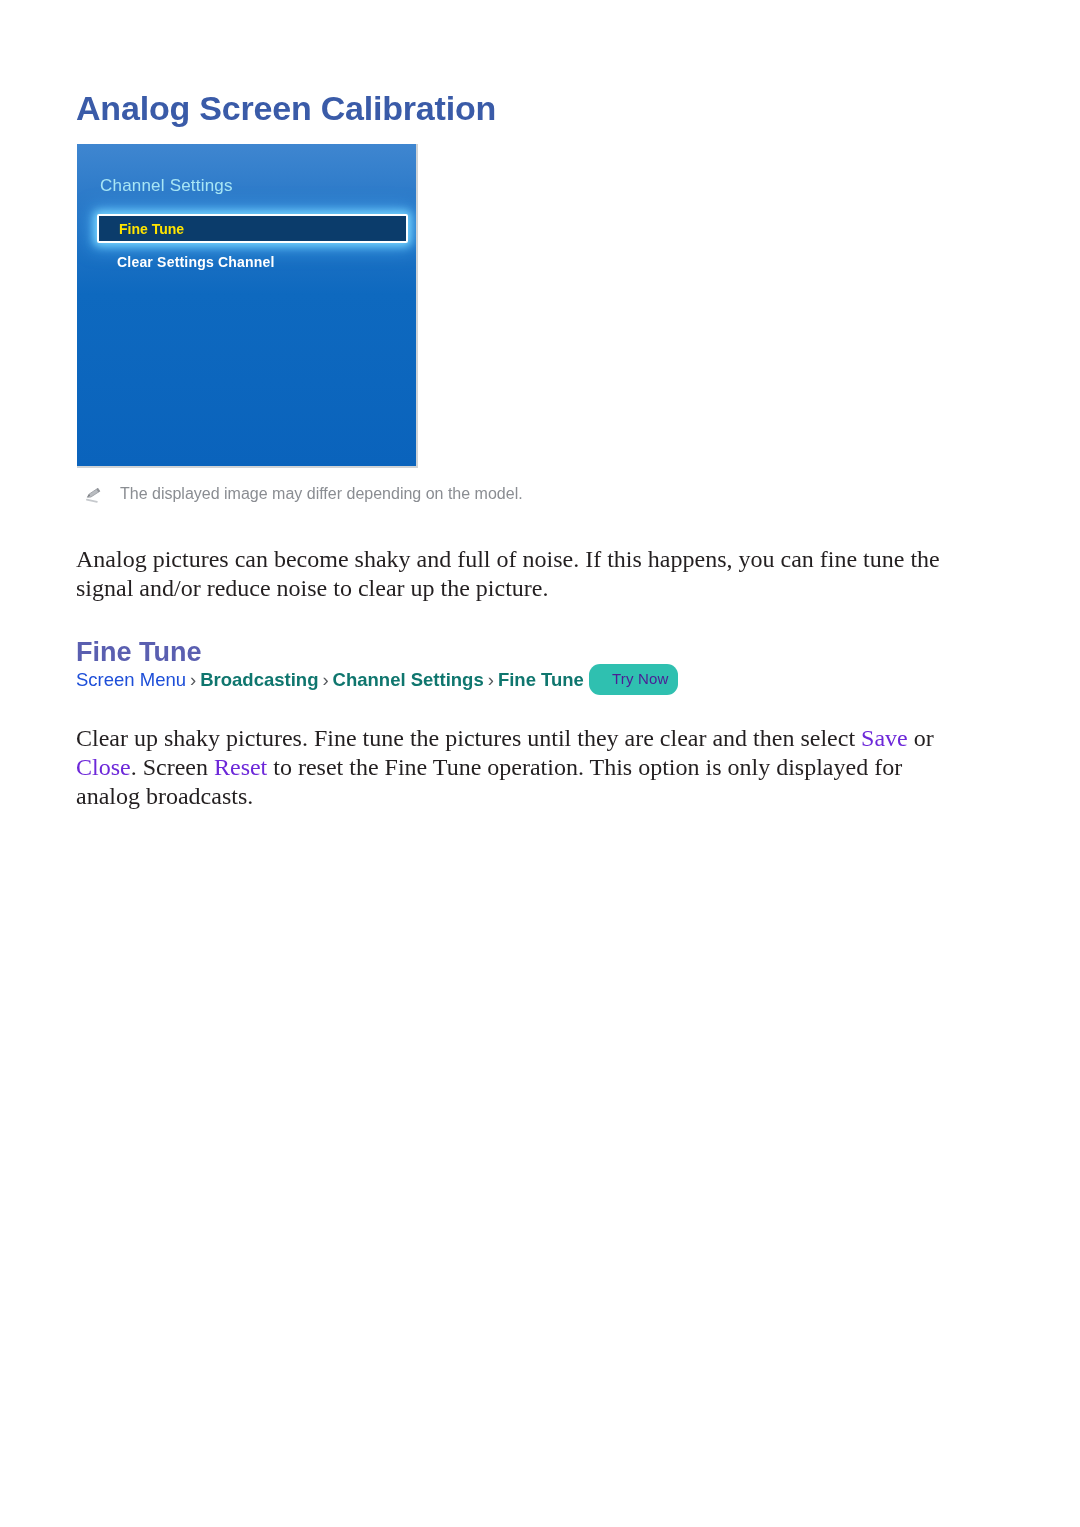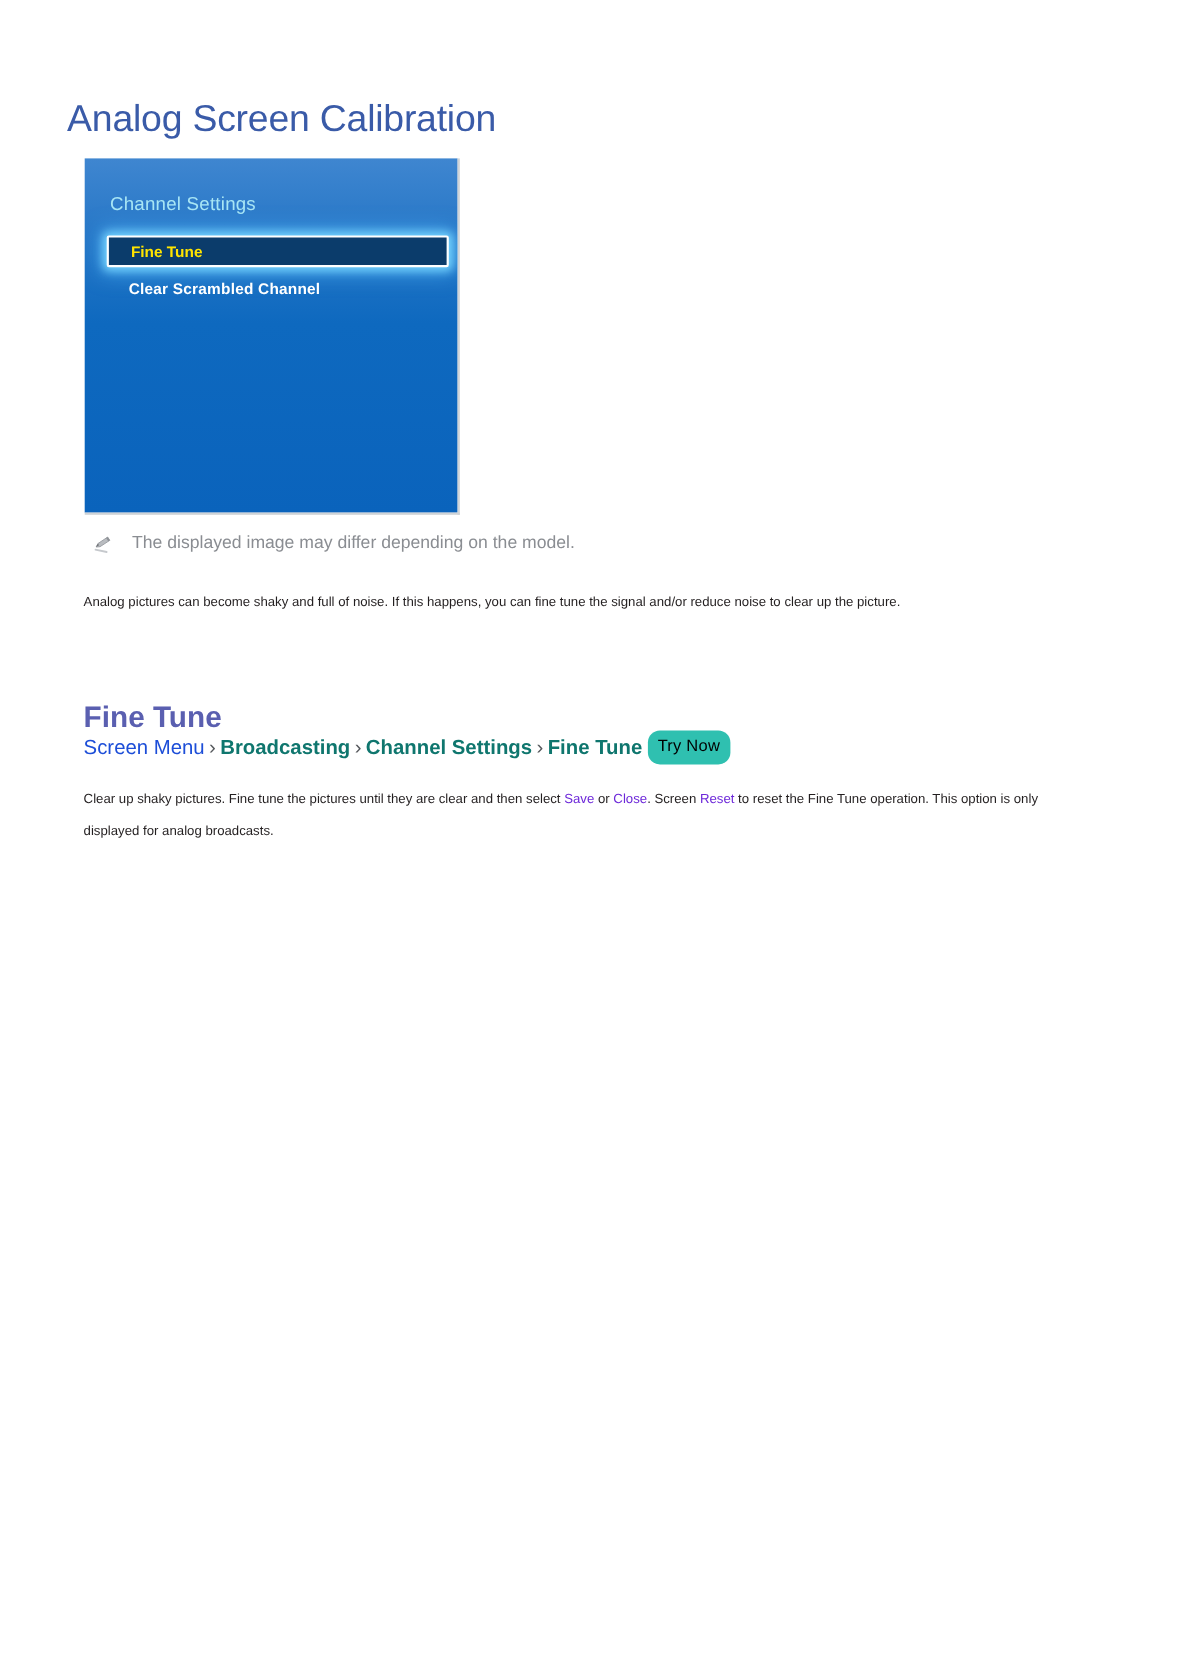--- a/index.html
+++ b/index.html
@@ -19,24 +19,24 @@
   .page {
     position: absolute;
     left: 0; top: 0;
     width: 1080px;
     height: 1527px;
   }
 
   
   .page-title {
     position: absolute;
-    left: 61px;
+    left: 76px;
     top: 66px;
     font-size: 34px;
-    font-weight: normal;
+    font-weight: bold;
     color: #3a5ba8;
     letter-spacing: -0.2px;
     white-space: nowrap;
   }
 
   
   .tv-panel {
     position: absolute;
     left: 77px;
     top: 144px;
@@ -121,24 +121,25 @@
     font-size: 16px;
     color: #8a8d92;
     white-space: nowrap;
   }
 
   
   .body-text {
     position: absolute;
     left: 76px;
     width: 884px;
-    font-size: 12px;
+    font-size: 24px;
     line-height: 29px;
     color: #231f20;
     text-align: left;
+    font-family: Liberation Serif, serif;
   }
   .para-1 { top: 521px; }
   .para-3 { top: 700px; }
 
   
   .section-heading {
     position: absolute;
     left: 76px;
     top: 615px;
     font-size: 27px;
@@ -163,25 +164,25 @@
     padding: 0 4px;
     font-weight: normal;
   }
   .bc-link {
     color: #0f766e;
     font-weight: bold;
   }
   .try-now {
     display: inline-block;
     background: #2fc0b0;
-    color: #000000;
+    color: #4c1d95;
     font-size: 15px;
     font-weight: normal;
     border-radius: 11px;
-    padding: 2px 9px 3px 9px;
+    padding: 2px 9px 3px 23px;
     margin-left: 5px;
     position: relative;
     top: -2px;
     letter-spacing: 0.2px;
   }
 
   .kw { color: #6d28d9; }
 </style>
 </head>
 <body>
@@ -191,21 +192,21 @@
   <h1 class="page-title">Analog Screen Calibration</h1>
 
   <div class="tv-panel">
 
     <div class="tv-panel-title">Channel Settings</div>
 
     <div class="tv-item-selected">
       <span class="tv-item-label">Fine Tune</span>
     </div>
 
-    <div class="tv-item">Clear Scrambled Channel</div>
+    <div class="tv-item">Clear Settings Channel</div>
   </div>
 
   <div class="note-row">
     <span class="pencil-icon">
       <svg width="20" height="20" viewBox="0 0 20 20" xmlns="http://www.w3.org/2000/svg">
         <g transform="rotate(12 10 10)">
           <path d="M12.4 2.6 L14.9 5.1 L7.4 12.6 L4.0 13.6 L5.0 10.2 Z" fill="#b9bcc0" stroke="#9b9ea3" stroke-width="0.8"></path>
           <path d="M12.4 2.6 L14.9 5.1 L13.7 6.3 L11.2 3.8 Z" fill="#8f9297"></path>
           <path d="M4.0 13.6 L5.0 10.2 L6.2 11.4 Z" fill="#6e7175"></path>
           <rect x="3.2" y="15.2" width="11.8" height="1.7" rx="0.6" fill="#c6c9cd"></rect>

